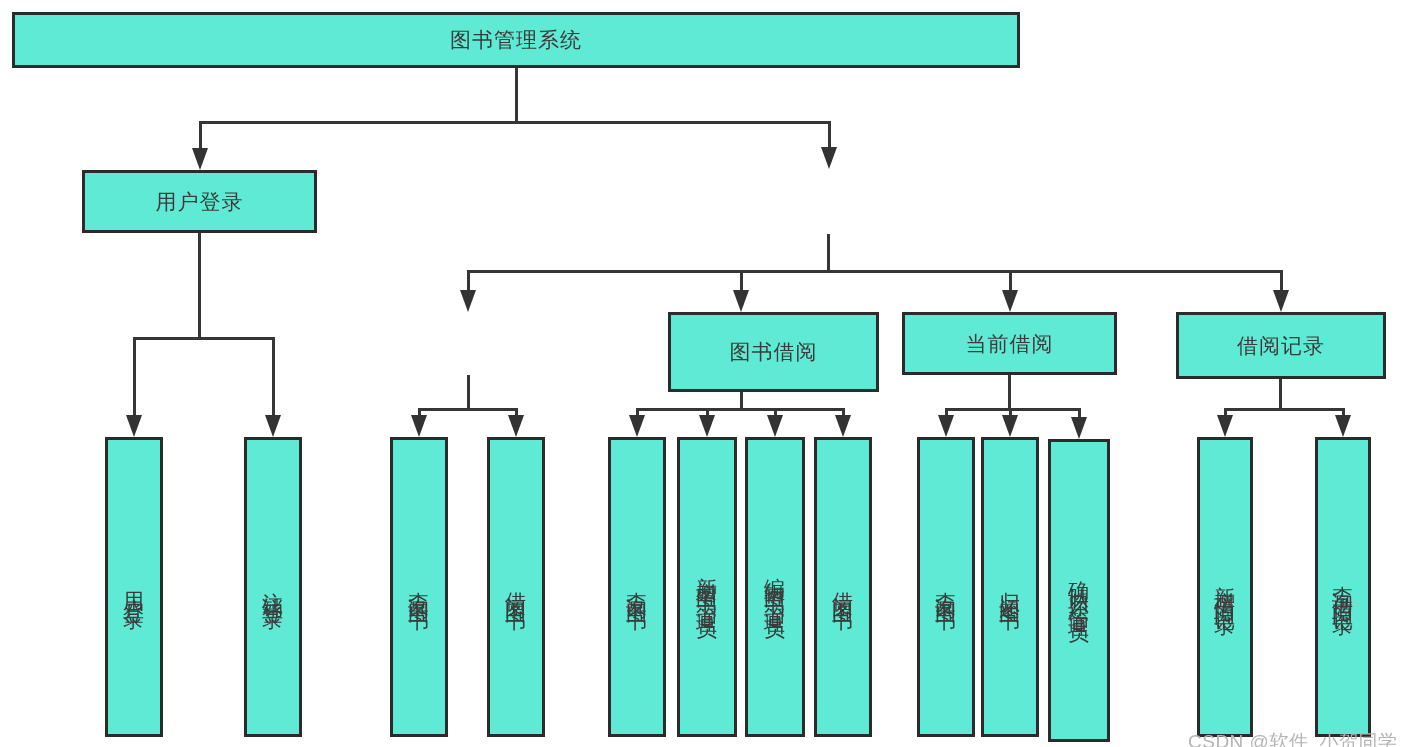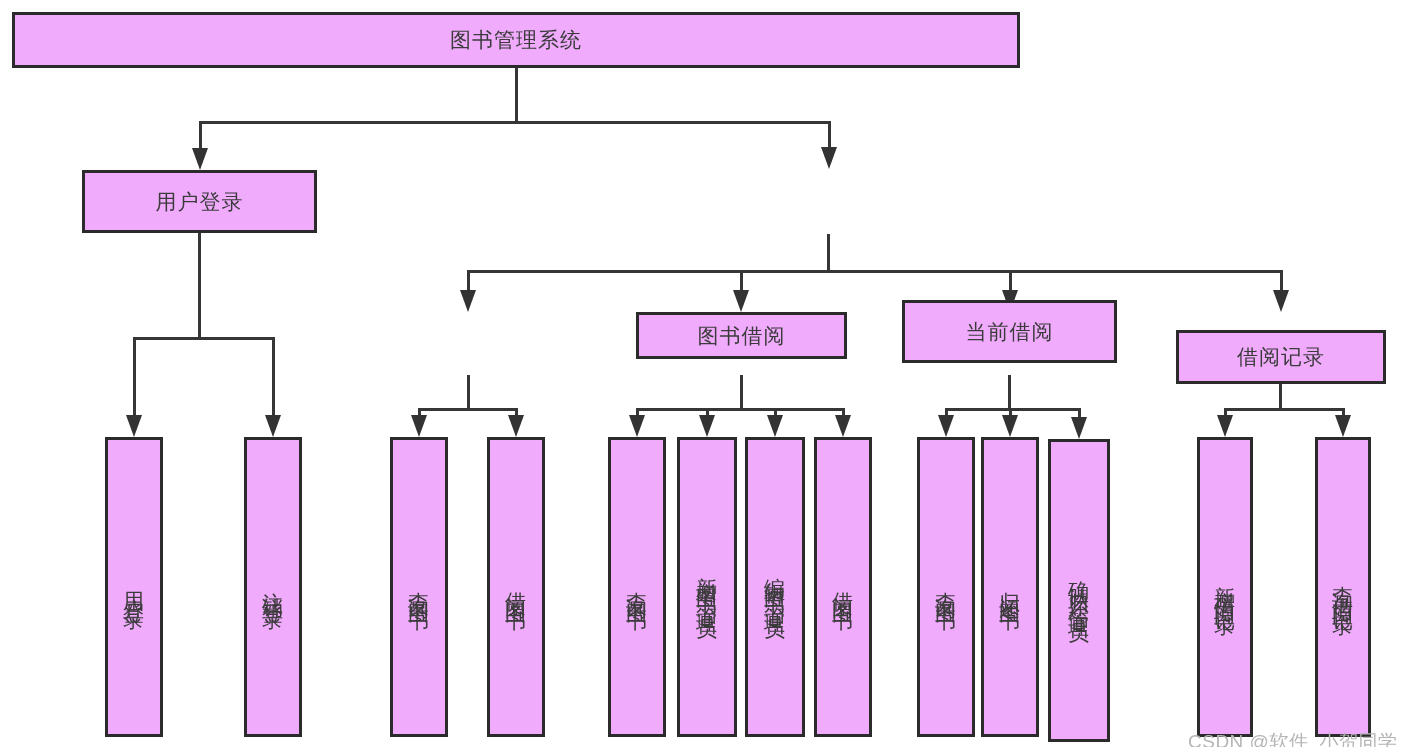--- a/index.html
+++ b/index.html
@@ -3,21 +3,21 @@
 <meta charset="utf-8">
 <style>
   html,body{margin:0;padding:0;background:#ffffff;}
   .canvas{
     position:relative;width:1405px;height:747px;background:#ffffff;
     font-family:"Liberation Sans","DejaVu Sans",sans-serif;
     color:#3b3b3b;overflow:hidden;
   }
   
   .box{
-    position:absolute;background:#f0abfc;border:3px solid #2b2b2b;
+    position:absolute;background:#5eead4;border:3px solid #2b2b2b;
     box-sizing:border-box;display:flex;align-items:center;justify-content:center;
     z-index:2;
   }
   .box-h span{
     font-size:21px;letter-spacing:1px;color:#3b3b3b;white-space:nowrap;
   }
   .box-v span{
     writing-mode:vertical-rl;text-orientation:mixed;
     font-size:21px;letter-spacing:6px;color:#3b3b3b;line-height:1;
   }
@@ -87,27 +87,27 @@
     </div>
   <div class="drop" style="left:1002px;top:270px;height:42px">
       <div class="shaft"></div>
       <div class="head"></div>
     </div>
   <div class="drop" style="left:1273px;top:270px;height:42px">
       <div class="shaft"></div>
       <div class="head"></div>
     </div>
 
-  <div class="box box-h" style="left:636px;top:312px;width:211px;height:47px">
+  <div class="box box-h" style="left:668px;top:312px;width:211px;height:80px">
     <span>图书借阅</span>
   </div>
-  <div class="box box-h" style="left:902px;top:300px;width:215px;height:63px">
+  <div class="box box-h" style="left:902px;top:312px;width:215px;height:63px">
     <span>当前借阅</span>
   </div>
-  <div class="box box-h" style="left:1176px;top:330px;width:210px;height:54px">
+  <div class="box box-h" style="left:1176px;top:312px;width:210px;height:67px">
     <span>借阅记录</span>
   </div>
 
   <div class="vline" style="left:467px;top:375px;height:34px"></div>
   <div class="hline" style="left:419px;top:408px;width:99px"></div>
   <div class="drop" style="left:411px;top:408px;height:29px">
       <div class="shaft"></div>
       <div class="head"></div>
     </div>
   <div class="drop" style="left:508px;top:408px;height:29px">

